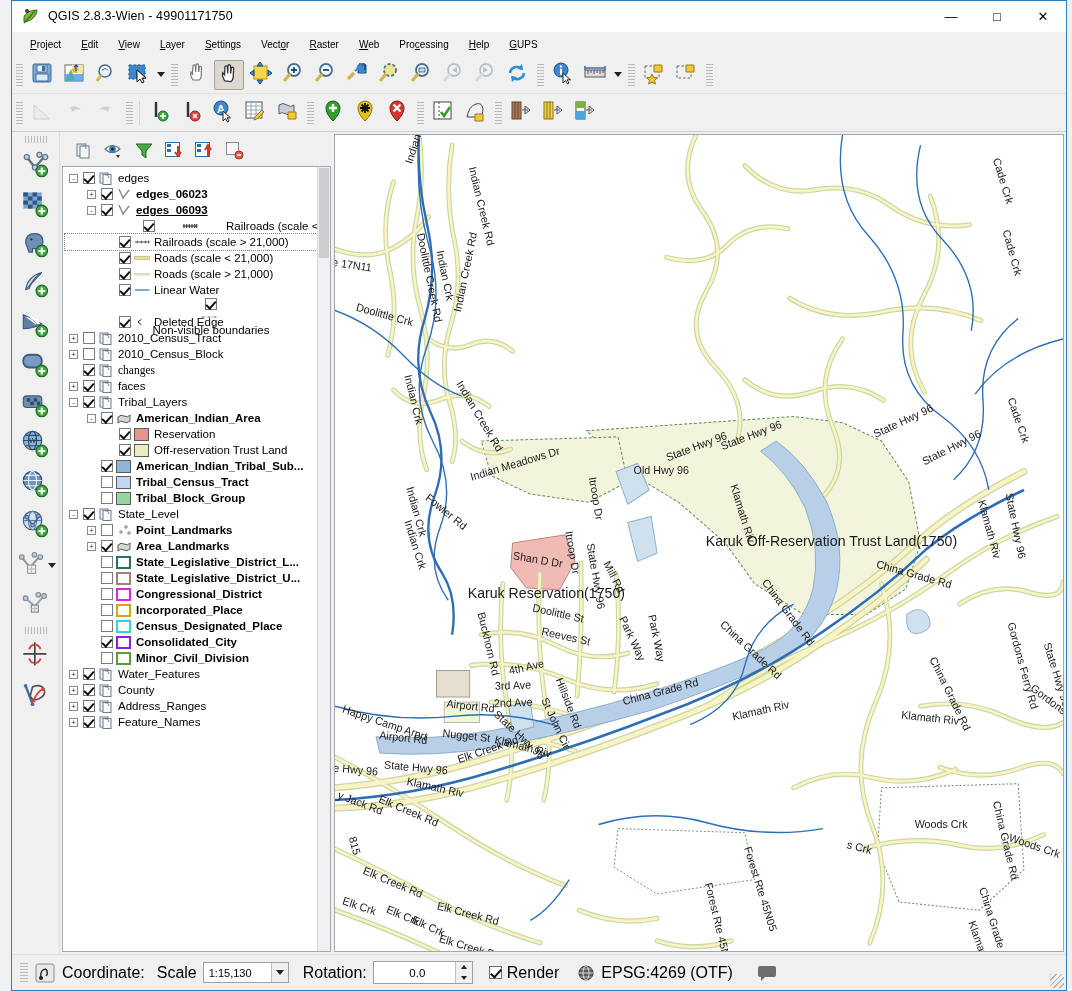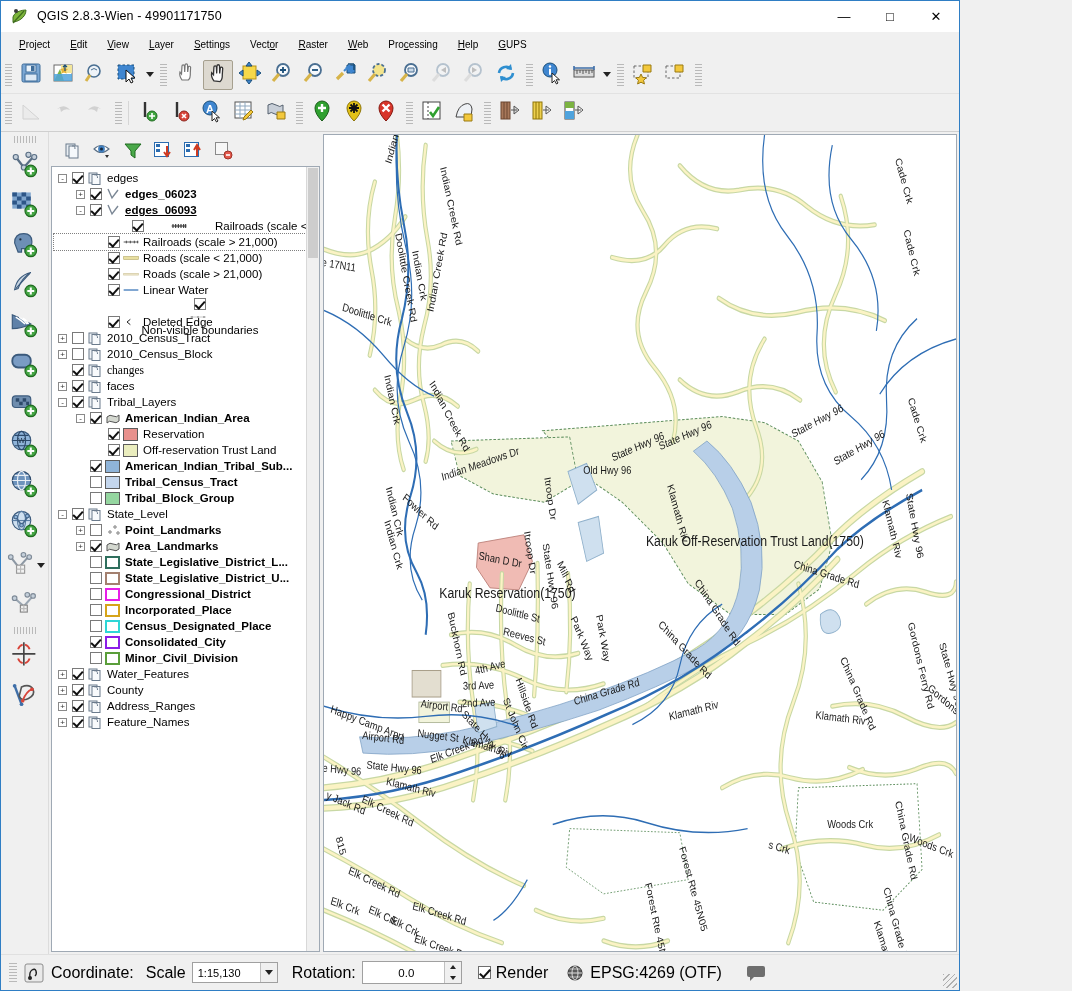--- a/index.html
+++ b/index.html
@@ -5,26 +5,27 @@
   * { box-sizing: border-box; }
   html, body {
     margin: 0; padding: 0;
     width: 1072px; height: 991px;
     overflow: hidden;
     font-family: "Liberation Sans", sans-serif;
     font-size: 12px;
     background: #f0f0f0;
   }
   #app {
-    width: 960px; height: 991px;
+    width: 1056px; height: 991px;
     position: relative;
     background: #f0f0f0;
     border: 1px solid #2f7ec4;
     display: flex;
     flex-direction: column;
+    margin-left: 11px;
   }
 
   
   #titlebar {
     height: 31px;
     background: #ffffff;
     display: flex;
     align-items: center;
     flex: 0 0 auto;
     border-bottom: 1px solid #ffffff;

